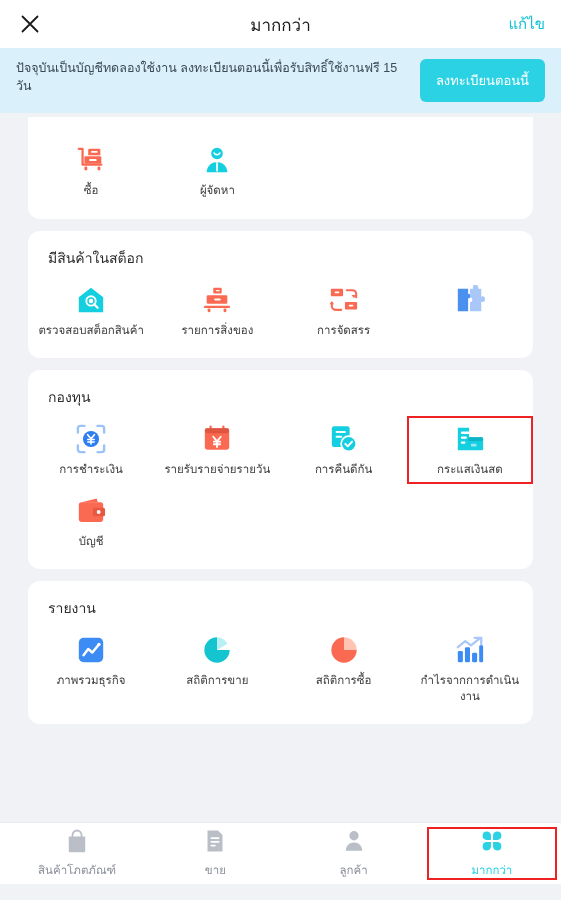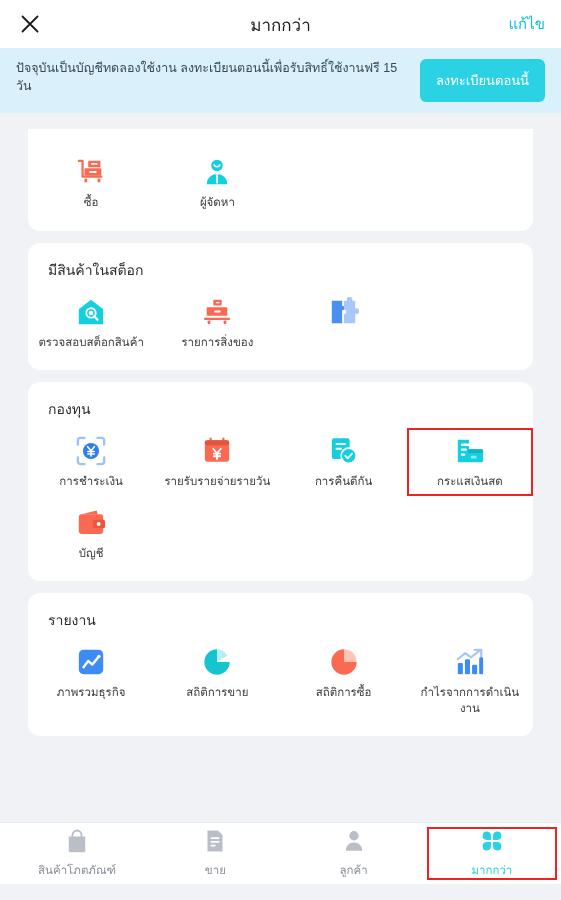--- a/index.html
+++ b/index.html
@@ -42,21 +42,21 @@
     font-family: inherit;
   }
 
   
   .body {
     flex: 1; overflow: hidden; padding: 0 28px;
   }
   .card {
     background: #fff; border-radius: 12px; margin-bottom: 12px; padding: 16px 0 14px;
   }
-  .card.first { border-radius: 0 0 12px 12px; margin-top: 16px; padding-top: 20px; }
+  .card.first { border-radius: 0 0 12px 12px; margin-top: 4px; padding-top: 20px; }
   .card-title {
     font-size: 14px; color: #2b2b2b; padding: 0 20px; margin-bottom: 8px;
   }
   .grid {
     display: grid; grid-template-columns: repeat(4, 1fr);
     row-gap: 4px;
   }
   .tile {
     display: flex; flex-direction: column; align-items: center;
     padding: 8px 4px 6px; cursor: pointer; position: relative;
@@ -154,20 +154,35 @@
                   <rect x="12" y="3" width="9" height="6" rx="1" fill="#fa6a52"></rect>
                   <rect x="14.8" y="5.2" width="4" height="1.5" rx=".7" fill="#fff"></rect>
                   <rect x="5" y="11" width="22" height="9" rx="1.2" fill="#fa6a52"></rect>
                   <rect x="13" y="14.5" width="7" height="2" rx="1" fill="#fff"></rect>
                   <rect x="2" y="22" width="28" height="2.6" rx="1.3" fill="#fa6a52"></rect>
                   <rect x="6" y="25" width="3" height="4" rx="1.2" fill="#fa6a52"></rect>
                   <rect x="23" y="25" width="3" height="4" rx="1.2" fill="#fa6a52"></rect>
                 </svg>
               </span>
               <span class="lbl">รายการสิ่งของ</span>
+            </div>
+            <div class="tile">
+              <span>
+                <svg class="ico" viewBox="0 0 32 32" aria-hidden="true">
+                  <rect x="2" y="4" width="13" height="8" rx="1" fill="#fa6a52"></rect>
+                  <rect x="6" y="7" width="5" height="1.8" rx=".9" fill="#fff"></rect>
+                  <rect x="17" y="18" width="13" height="8" rx="1" fill="#fa6a52"></rect>
+                  <rect x="21" y="21" width="5" height="1.8" rx=".9" fill="#fff"></rect>
+                  <path d="M19 5.5h6a4 4 0 0 1 4 4v3.5" stroke="#fa6a52" stroke-width="2.2" fill="none" stroke-linecap="round"></path>
+                  <path d="M26.3 11.2 29 14.4l2.5-3.2z" fill="#fa6a52" transform="translate(-2.4,-0.6)"></path>
+                  <path d="M13 26.5H7a4 4 0 0 1-4-4v-3.5" stroke="#fa6a52" stroke-width="2.2" fill="none" stroke-linecap="round"></path>
+                  <path d="M.6 20.4 3 17.2l2.5 3.2z" fill="#fa6a52"></path>
+                </svg>
+              </span>
+              <span class="lbl">การจัดสรร</span>
             </div>
             <div class="tile">
               <span>
                 <svg class="ico" viewBox="0 0 32 32" aria-hidden="true">
                   <path d="M3 4h11v5.2a2.6 2.6 0 1 1 0 5.2V28H3z" fill="#4a90f0"></path>
                   <path d="M16 4h12v24H16v-9.6a2.6 2.6 0 1 0 0-5.2z" fill="#a9c7f8"></path>
                   <path d="M19 2.5a2.8 2.8 0 0 1 5.6 0" fill="#a9c7f8"></path>
                   <rect x="19" y="1" width="6" height="4" rx="2" fill="#a9c7f8"></rect>
                   <rect x="27" y="12" width="5" height="6" rx="2.4" fill="#a9c7f8"></rect>
                 </svg>

